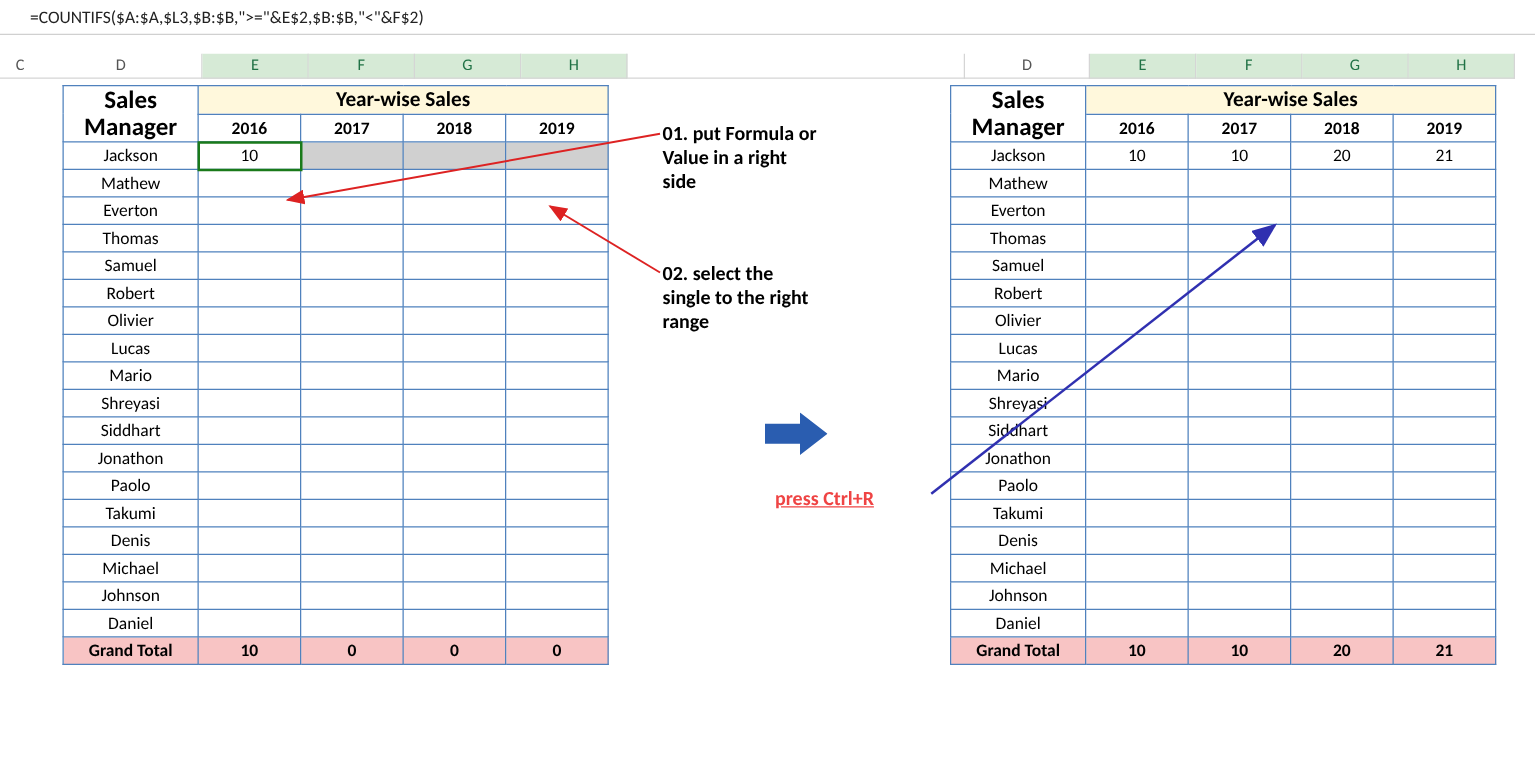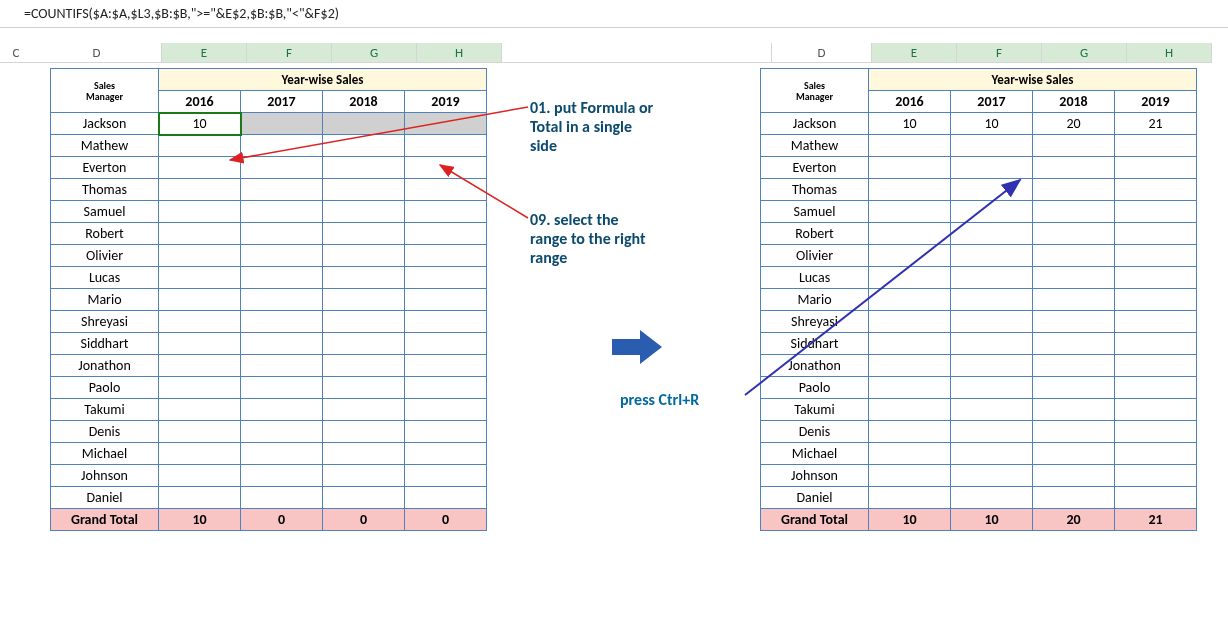--- a/index.html
+++ b/index.html
@@ -76,28 +76,28 @@
     padding: 0 4px;
     text-align: center;
     background: #fff;
   }
   table.grid th {
     font-weight: bold;
   }
   .year-header {
     background: #fff8dc !important;
     font-weight: bold;
-    font-size: 13px;
+    font-size: 17px;
     height: 24px;
   }
   .sales-mgr-header {
     background: #fff;
     font-weight: bold;
     line-height: 1.1;
-    font-size: 10px;
+    font-size: 20px;
     width: 108px;
     height: 44px;
     margin-top: 12px;
   }
   .year-col {
     width: 82px;
     font-weight: bold;
   }
   .name-cell {
     text-align: center;
@@ -111,22 +111,22 @@
     font-weight: bold;
   }
   .selected-range {
     background: #d0d0d0 !important;
   }
   .annot {
     position: absolute;
     font-weight: bold;
     font-size: 16px;
   }
-  .orange { color: #0c4a6e; }
-  .blue { color: #0369a1; }
+  .orange { color: #000000; }
+  .blue { color: #ef4444; text-decoration: underline; }
   svg.overlay {
     position: absolute;
     top: 0;
     left: 0;
     width: 1228px;
     height: 618px;
     pointer-events: none;
   }
   .arrow-big {
     position: absolute;
@@ -471,26 +471,26 @@
         <td>21</td>
       </tr>
     </tbody>
       </table>
   </div>
 
 </div>
 
 <div class="annot orange" style="left:530px; top:98px;">
   <span>01. put Formula or</span><br>
-  <span>Total in a single</span><br>
+  <span>Value in a right</span><br>
   <span>side</span>
 </div>
 <div class="annot orange" style="left:530px; top:210px;">
-  <span>09. select the</span><br>
-  <span>range to the right</span><br>
+  <span>02. select the</span><br>
+  <span>single to the right</span><br>
   <span>range</span>
 </div>
 <div class="annot blue" style="left:620px; top:390px;">
   <span>press Ctrl+R</span>
 </div>
 
 <div class="arrow-big">
   <svg viewBox="0 0 50 34">
     <polygon points="0,9 28,9 28,0 50,17 28,34 28,25 0,25" fill="#2a5db0"></polygon>
   </svg>

